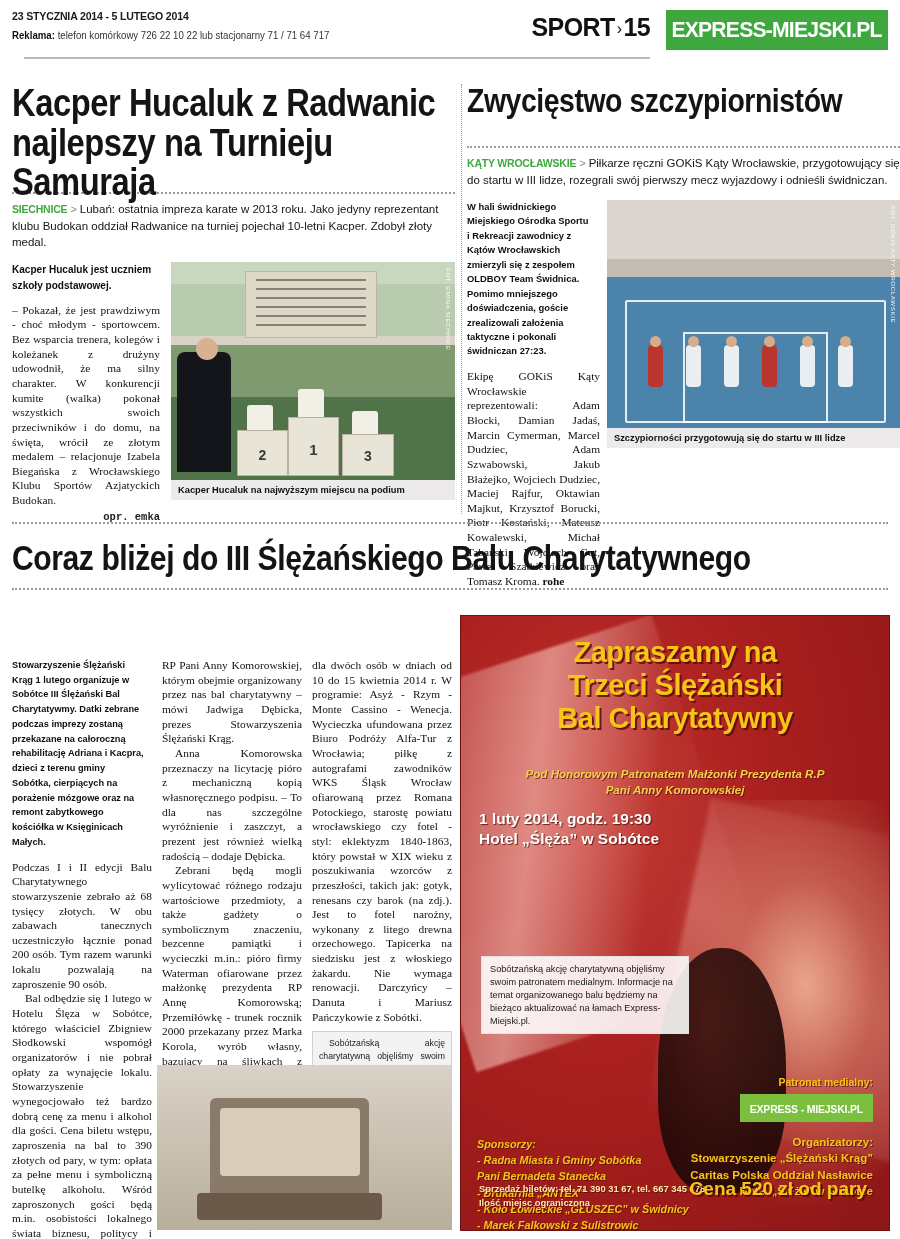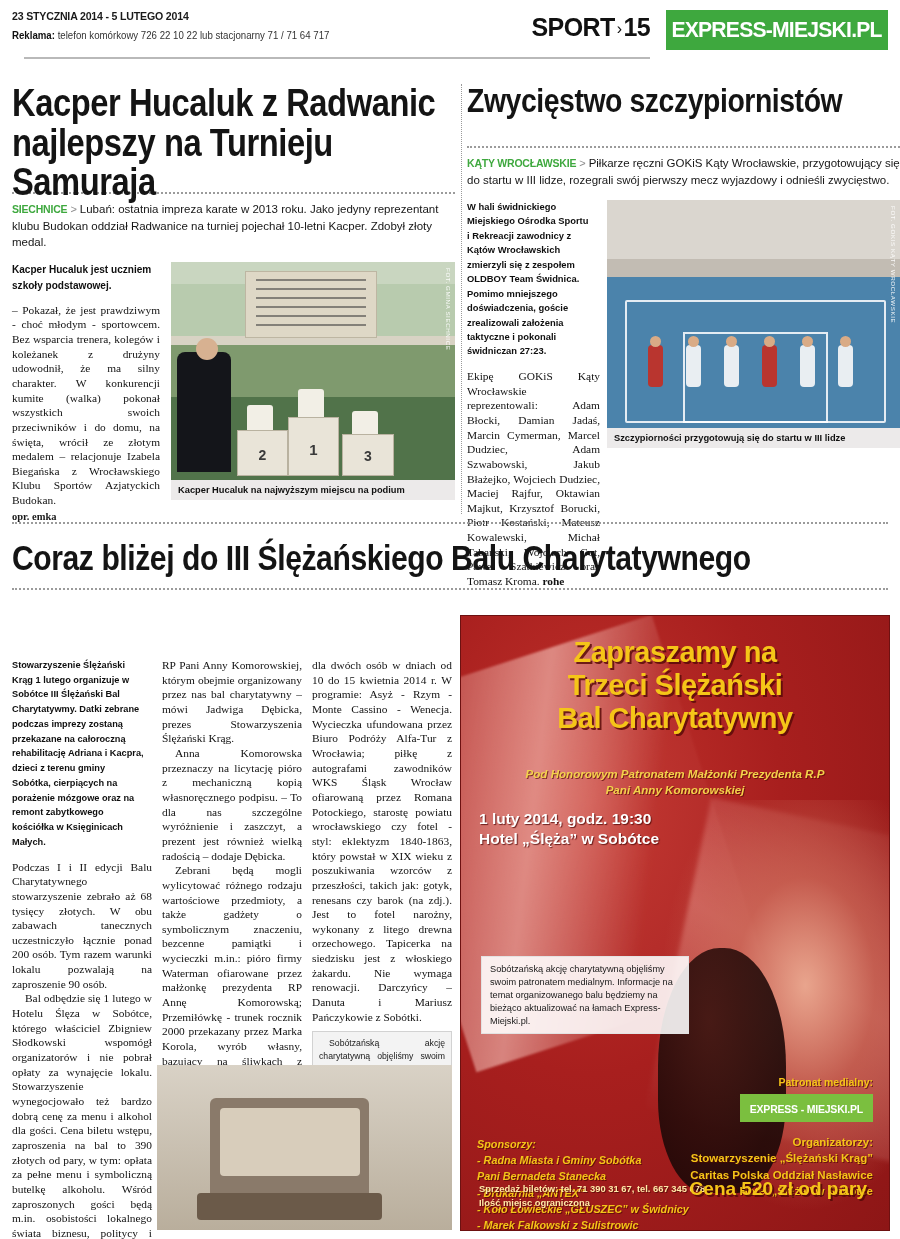--- a/index.html
+++ b/index.html
@@ -37,21 +37,21 @@
   .lead{font-size:11.5px;line-height:1.42;color:#161616;font-family:"Liberation Sans",sans-serif;}
   .place{color:#3ea83e;font-weight:bold;font-size:10.5px;letter-spacing:-.2px;}
   .arrow{color:#8d8d8d;margin:0 3px;font-size:11px;}
 
   
   .serif{font-family:"Liberation Serif",serif;font-size:11.4px;line-height:1.285;text-align:justify;color:#111;}
   .serif p{margin:0;text-indent:13px;}
   .serif p.noind{text-indent:0;}
   .boldintro{font-family:"Liberation Sans",sans-serif;font-weight:bold;font-size:10.6px;
              line-height:1.48;color:#0f0f0f;transform:scaleX(.95);transform-origin:left top;}
-  .byline{text-align:left;font-family:Liberation Serif, serif;font-weight:bold;font-size:10.5px;margin-top:3px;}
+  .byline{text-align:right;font-family:Liberation Mono, monospace;font-weight:bold;font-size:10.5px;margin-top:3px;}
 
   
   .photo{position:relative;overflow:hidden;background:#8a9a8a;}
   .cap{background:#eceaea;font-family:"Liberation Sans",sans-serif;font-weight:bold;font-size:9.3px;
        color:#111;padding:5px 7px;transform-origin:left center;}
   .credit{position:absolute;font-family:"Liberation Sans",sans-serif;font-size:6.2px;color:#fff;
           letter-spacing:.6px;writing-mode:vertical-rl;text-orientation:mixed;opacity:.9;}
 
   
   .ph-karate{width:284px;height:218px;background:
@@ -192,21 +192,21 @@
         </div>
       </div>
     </div>
 
     <div class="colB">
       <div style="height:62px;">
         <h1 class="hl hl-b">Zwycięstwo szczypiornistów</h1>
       </div>
       <div class="dotrule"></div>
       <div class="lead" style="margin-top:7px;">
-        <span class="place">KĄTY WROCŁAWSKIE</span><span class="arrow">&gt;</span><span>Piłkarze ręczni GOKiS Kąty Wrocławskie, przygotowujący się do startu w III lidze, rozegrali swój pierwszy mecz wyjazdowy i odnieśli zwycięstwo.</span>
+        <span class="place">KĄTY WROCŁAWSKIE</span><span class="arrow">&gt;</span><span>Piłkarze ręczni GOKiS Kąty Wrocławskie, przygotowujący się do startu w III lidze, rozegrali swój pierwszy mecz wyjazdowy i odnieśli świdniczan.</span>
       </div>
 
       <div style="position:relative;margin-top:12px;height:262px;">
         <div style="position:absolute;left:0;top:0;width:133px;">
           <div class="boldintro" style="font-size:9.9px;line-height:1.46;">W hali świdnickiego Miejskiego Ośrodka Sportu i Rekreacji zawodnicy z Kątów Wrocławskich zmierzyli się z zespołem OLDBOY Team Świdnica. Pomimo mniejszego doświadczenia, goście zrealizowali założenia taktyczne i pokonali świdniczan 27:23.</div>
           <div class="serif" style="margin-top:10px;">
             <p class="noind"><span>Ekipę GOKiS Kąty Wrocławskie reprezentowali: Adam Błocki, Damian Jadaś, Marcin Cymerman, Marcel Dudziec, Adam Szwabowski, Jakub Błażejko, Wojciech Dudziec, Maciej Rajfur, Oktawian Majkut, Krzysztof Borucki, Piotr Kostański, Mateusz Kowalewski, Michał Tabański, Wojciech Gut, Paweł Szatkiewicz oraz Tomasz Kroma.</span> <b>rohe</b></p>
           </div>
         </div>
 

